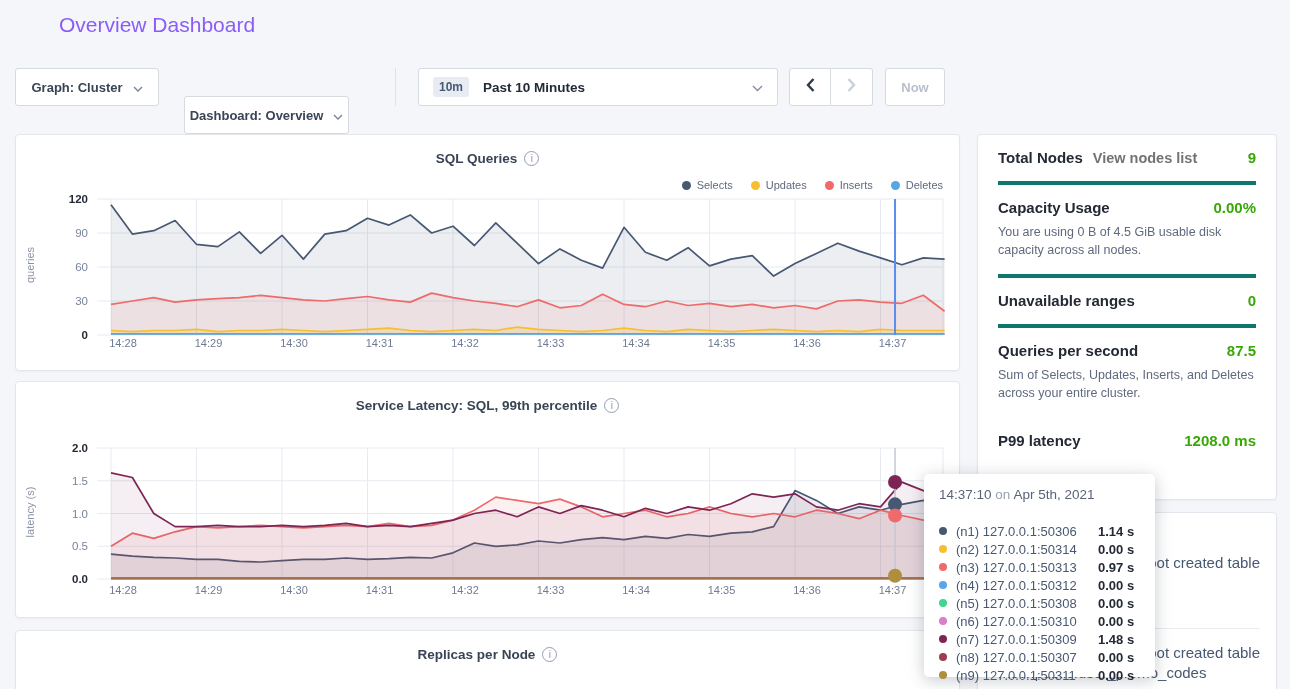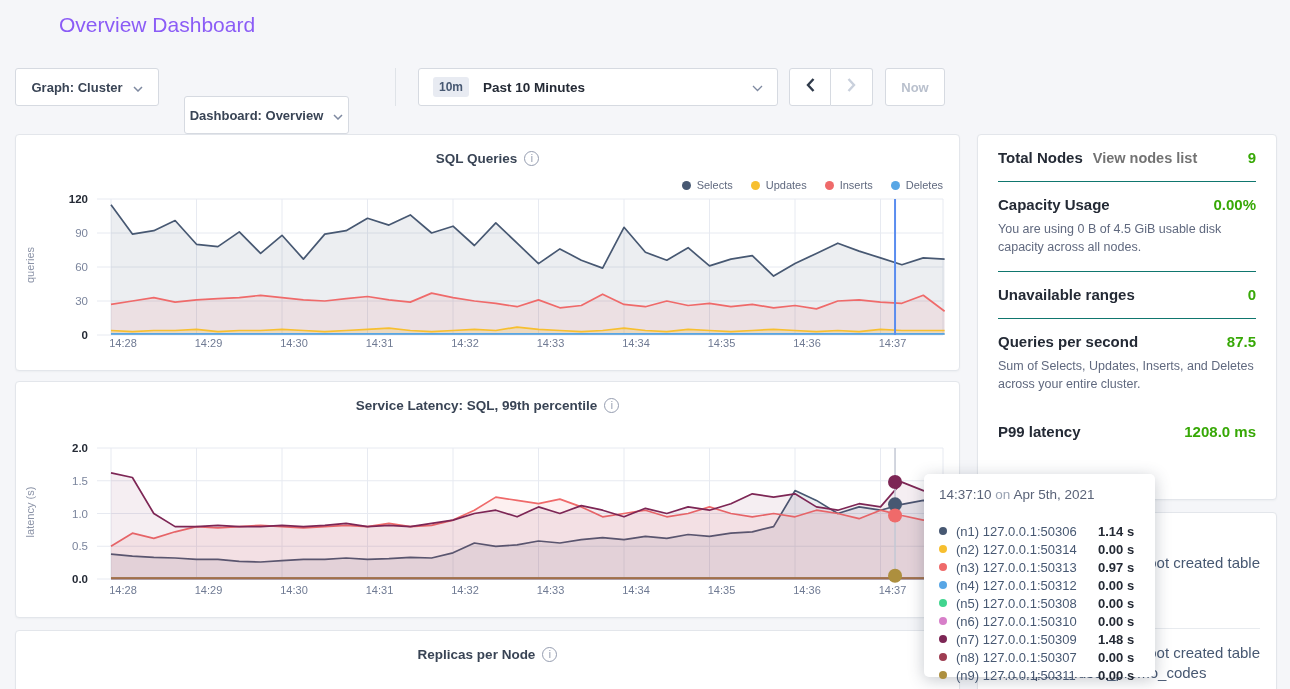--- a/index.html
+++ b/index.html
@@ -39,21 +39,21 @@
   .ylab span { transform:rotate(-90deg); white-space:nowrap; font-size:11px; color:#8b93a7; }
   .chart-svg { position:absolute; left:0; top:0; }
 
   .legend { position:absolute; top:44px; right:16px; display:flex; gap:18px; }
   .legend-item { display:flex; align-items:center; gap:6px; font-size:11px; color:#60697f; cursor:pointer; }
   .legend-dot { width:9px; height:9px; border-radius:50%; }
 
   .sum-title { padding:16px 0 10px; text-align:center; font-size:13.5px; font-weight:700; color:#242a35; }
   .sum-rows { padding:0 20px; }
   .sum-row { padding:14px 0 15px; }
-  .sum-row.divided { border-top:1px solid #0f766e; }
+  .sum-row.divided { border-top:4px solid #0f766e; }
   .sum-head { display:flex; align-items:baseline; }
   .sum-label { font-size:15px; font-weight:700; color:#242a35; }
   .sum-link { font-size:14.5px; font-weight:700; color:#737373; margin-left:10px; text-decoration:none; cursor:pointer; }
   .sum-value { margin-left:auto; font-size:15px; font-weight:700; color:#37a806; }
   .sum-desc { margin-top:7px; font-size:12.5px; line-height:1.45; color:#60697f; }
 
   .ev-title { position:absolute; top:13px; left:0; width:100%; text-align:center; font-size:13.5px; font-weight:700; color:#394455; }
   .ev-line { position:absolute; font-size:15px; color:#475872; white-space:nowrap; }
   .ev-l1a { top:41px;  right:16px; }
   .ev-div { position:absolute; top:115px; left:16px; right:16px; border-top:1px solid #e8ebef; }

